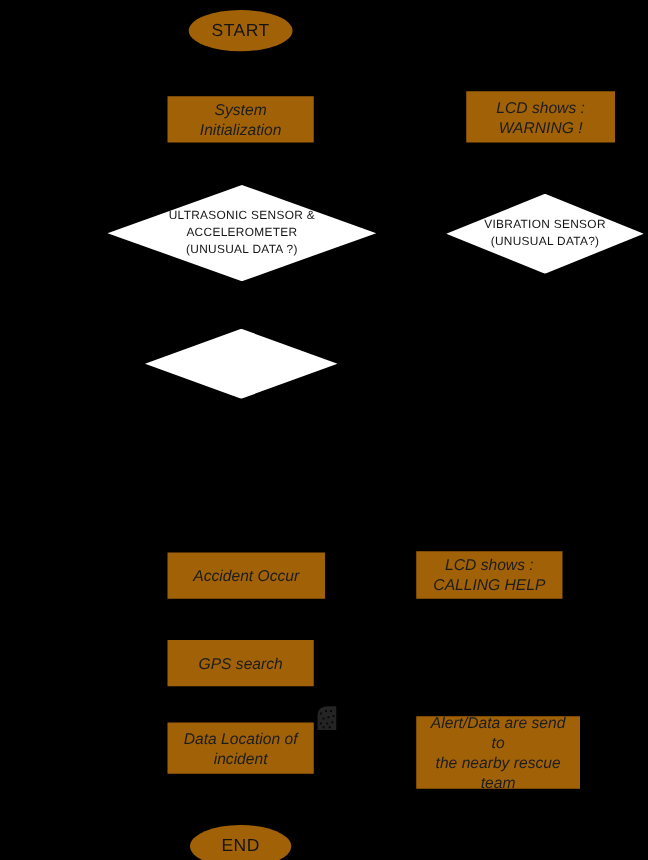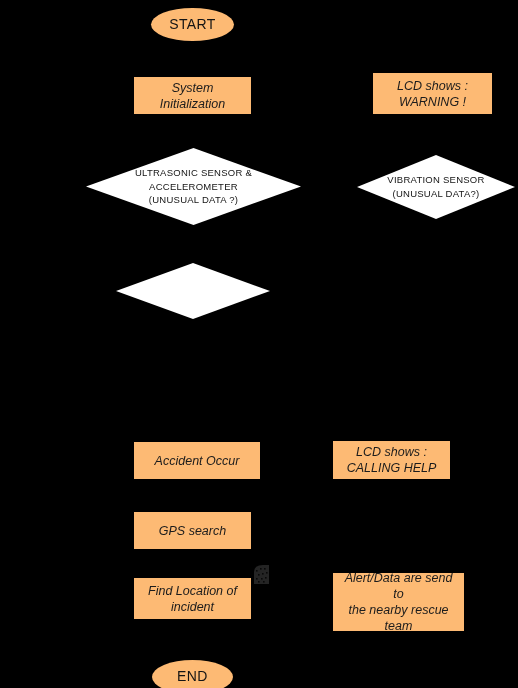--- a/index.html
+++ b/index.html
@@ -17,21 +17,21 @@
     font-family: "Liberation Sans", sans-serif;
   }
   .node {
     position: absolute;
     box-sizing: border-box;
     display: flex;
     align-items: center;
     justify-content: center;
     text-align: center;
     color: #1a1a1a;
-    background: #fdba74;
+    background: #a16207;
     line-height: 1.28;
     white-space: pre-line;
   }
   .terminator {
     border-radius: 50%;
     font-size: 14px;
     letter-spacing: 0.4px;
     color: #141414;
   }
   .process {
@@ -111,21 +111,21 @@
   <div class="node process" style="left:333px; top:441px; width:117px; height:38px;">
     <span>LCD shows :
 CALLING HELP</span>
   </div>
 
   <div class="node process" style="left:134px; top:512px; width:117px; height:37px;">
     <span>GPS search</span>
   </div>
 
   <div class="node process" style="left:134px; top:578px; width:117px; height:41px;">
-    <span>Find Location of
+    <span>Data Location of
 incident</span>
   </div>
 
   <div class="node process" style="left:333px; top:573px; width:131px; height:58px;">
     <span>Alert/Data are send to
 the nearby rescue
 team</span>
   </div>
 
   <div class="node terminator" style="left:152px; top:645px; width:81px; height:34px;margin-top:15px;">

